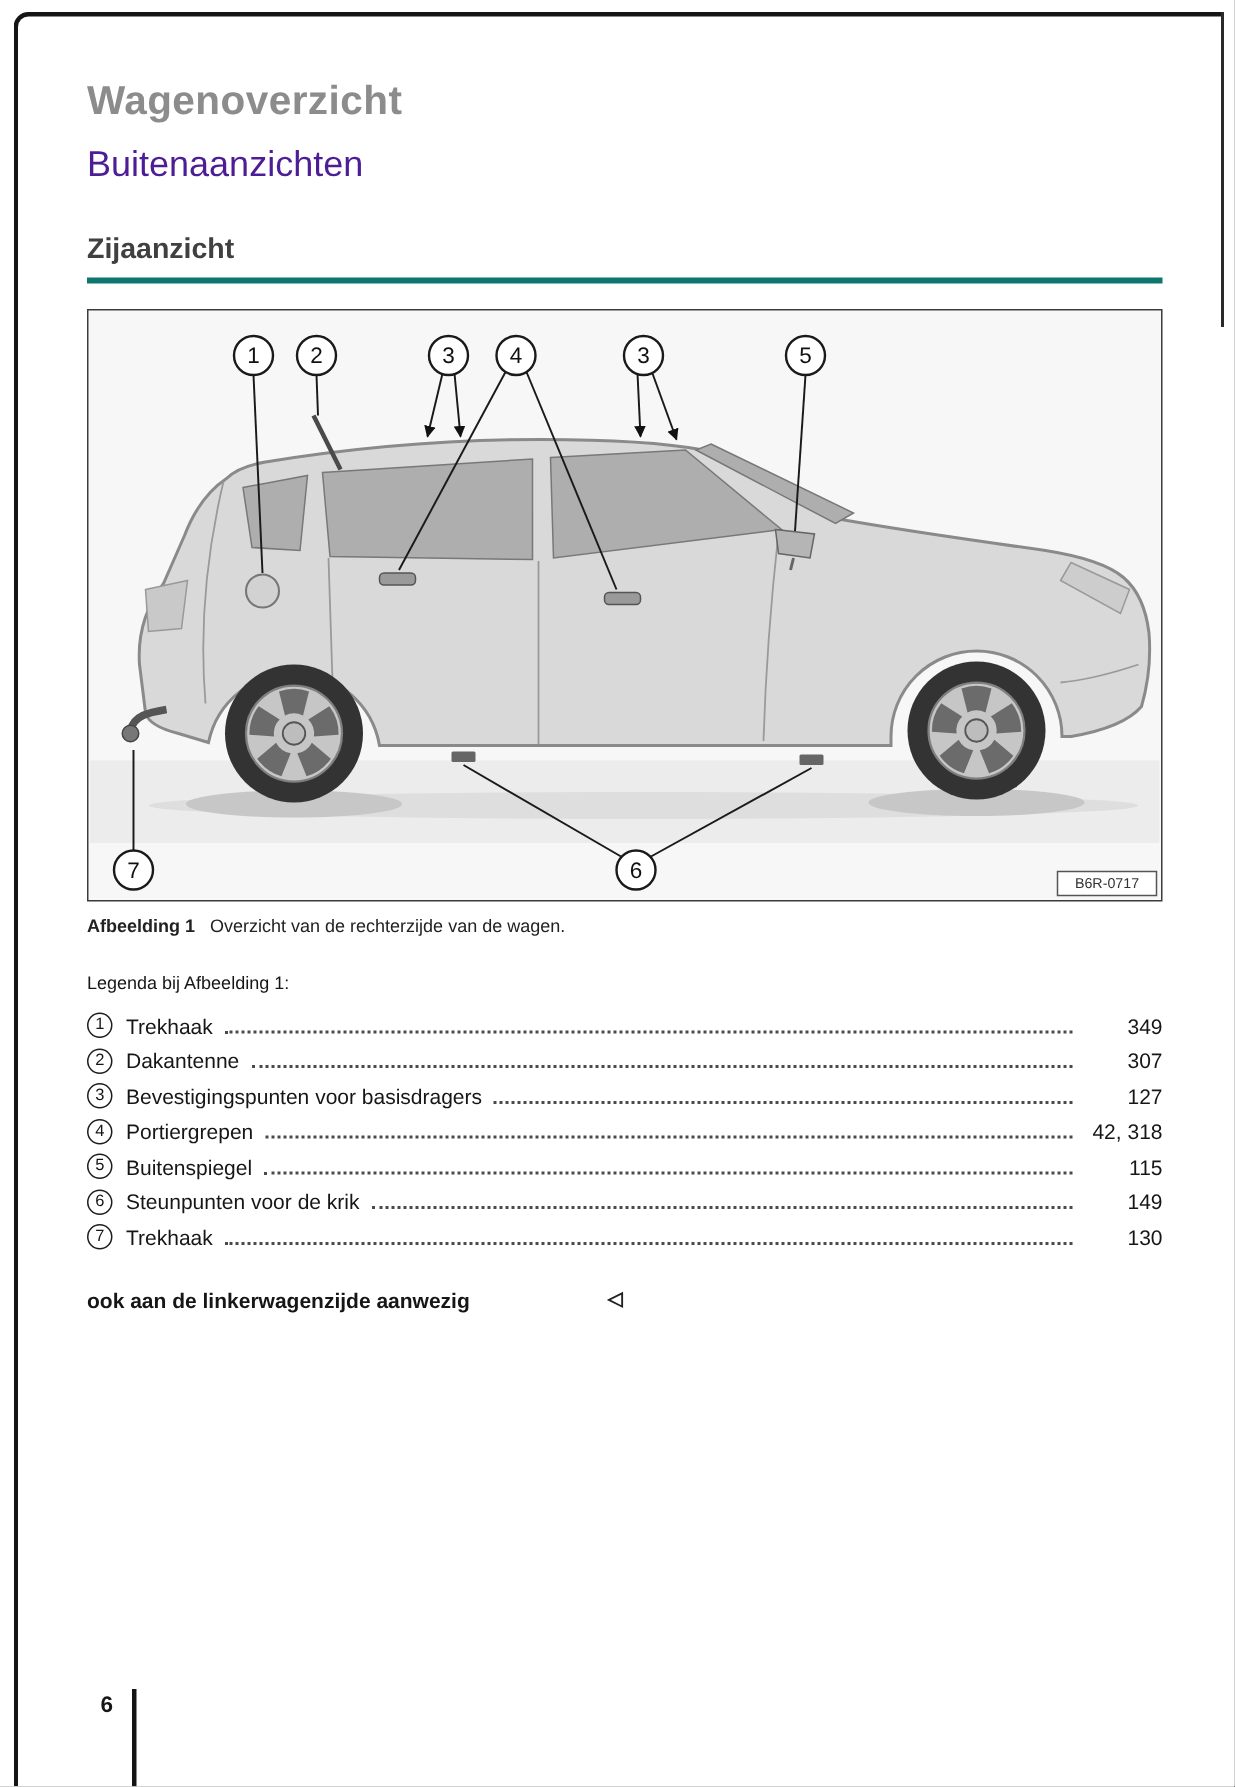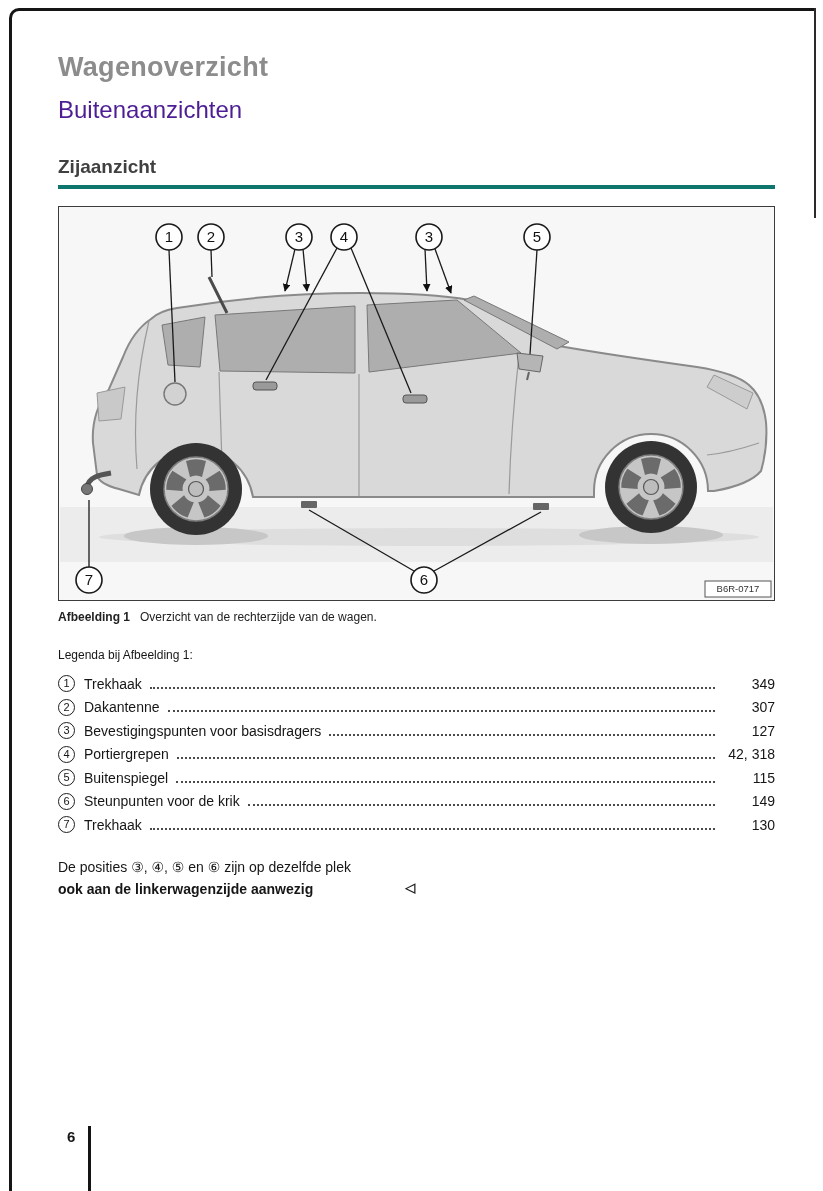--- a/index.html
+++ b/index.html
@@ -248,21 +248,20 @@
       </div>
       <div class="legend-row">
         <span class="num-badge">7</span>
         <span class="item-label">Trekhaak</span>
         <span class="leader"></span>
         <span class="page-ref">130</span>
       </div>
     </div>
 
     <div class="note">
-      <div>De posities ③, ④, ⑤ en ⑥ zijn op dezelfde plek</div>
       <div class="note-line2">
         <span>ook aan de linkerwagenzijde aanwezig</span>
         <span class="end-marker">◁</span>
       </div>
     </div>
 
   </div>
 
   <div class="page-number">6</div>
   <div class="page-number-rule"></div>

